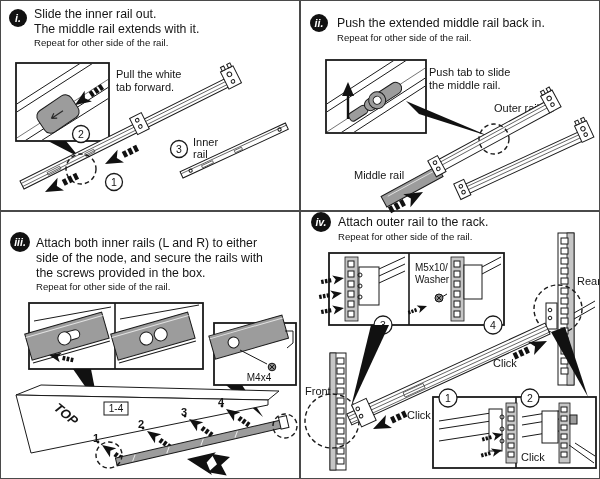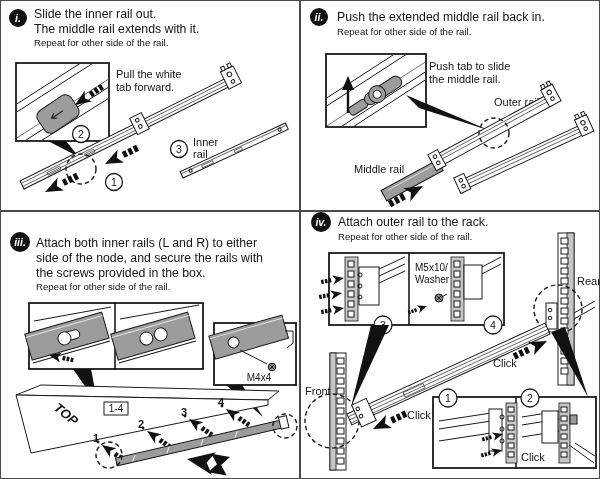--- a/index.html
+++ b/index.html
@@ -1,21 +1,21 @@
 <!DOCTYPE html>
 <html><head>
 <meta charset="utf-8">
 <style>
   html,body{margin:0;padding:0;background:#fff}
   .page{position:relative;width:600px;height:479px;background:#fff;border:1px solid #4a4a4a;box-sizing:border-box;overflow:hidden;font-family:"Liberation Sans",sans-serif}
   .divider-v{position:absolute;left:298px;top:0;width:2px;height:479px;background:#4a4a4a}
   .divider-h{position:absolute;left:0;top:209px;width:600px;height:2px;background:#4a4a4a}
   .quad{position:absolute}
   .q1{left:0;top:0}
-  .q2{left:300px;top:0}
+  .q2{left:300px;top:6px}
   .q3{left:0;top:220px}
   .q4{left:300px;top:204px}
   svg{display:block}
   svg text{font-family:"Liberation Sans",sans-serif;fill:#151515}
   .t12{font-size:12.3px}
   .t95{font-size:9.6px}
   .t11{font-size:11px}
   .t10{font-size:10px}
   .bd{font-weight:bold}
   .badge-txt{font-size:10.5px;font-weight:bold;font-style:italic;fill:#ffffff;text-anchor:middle}

